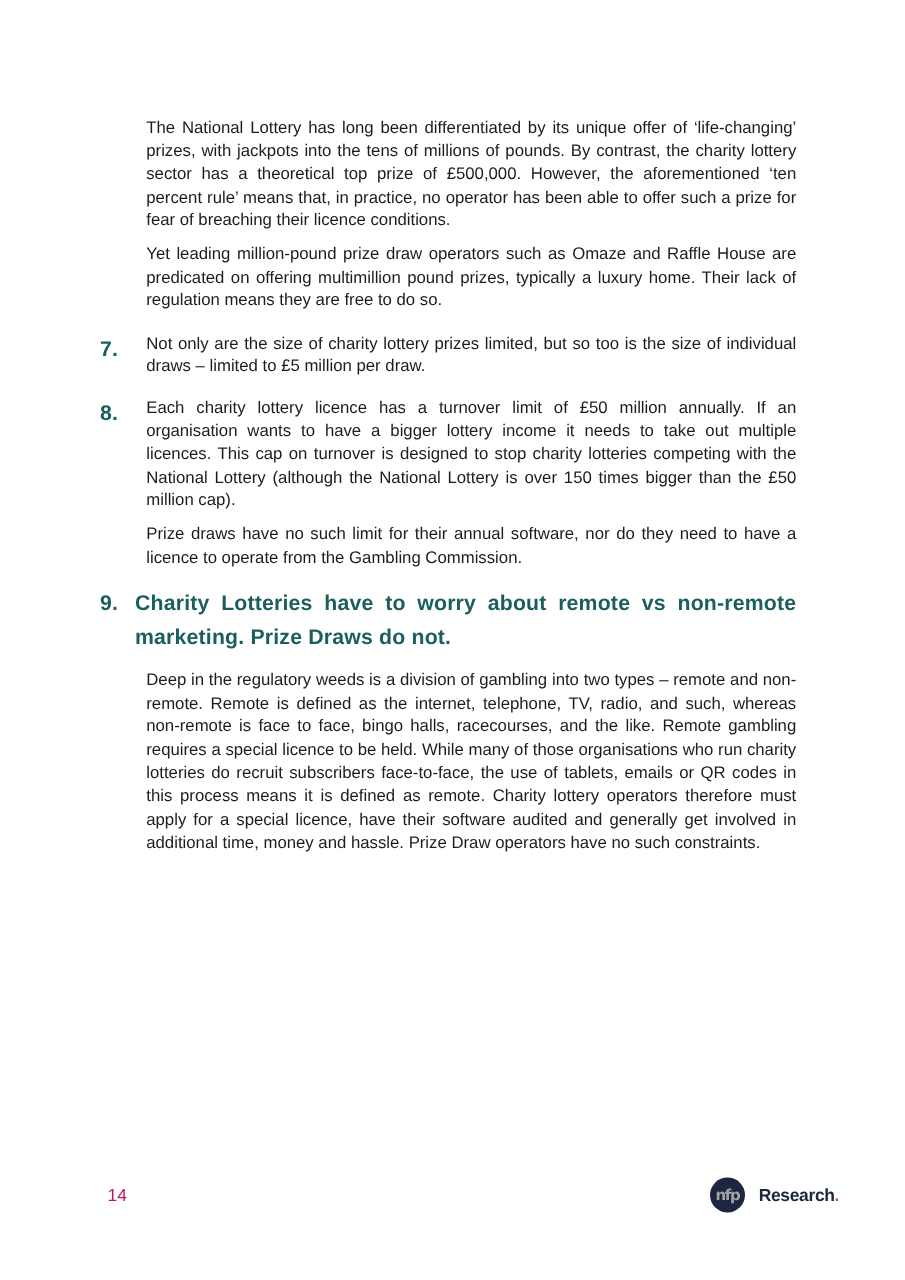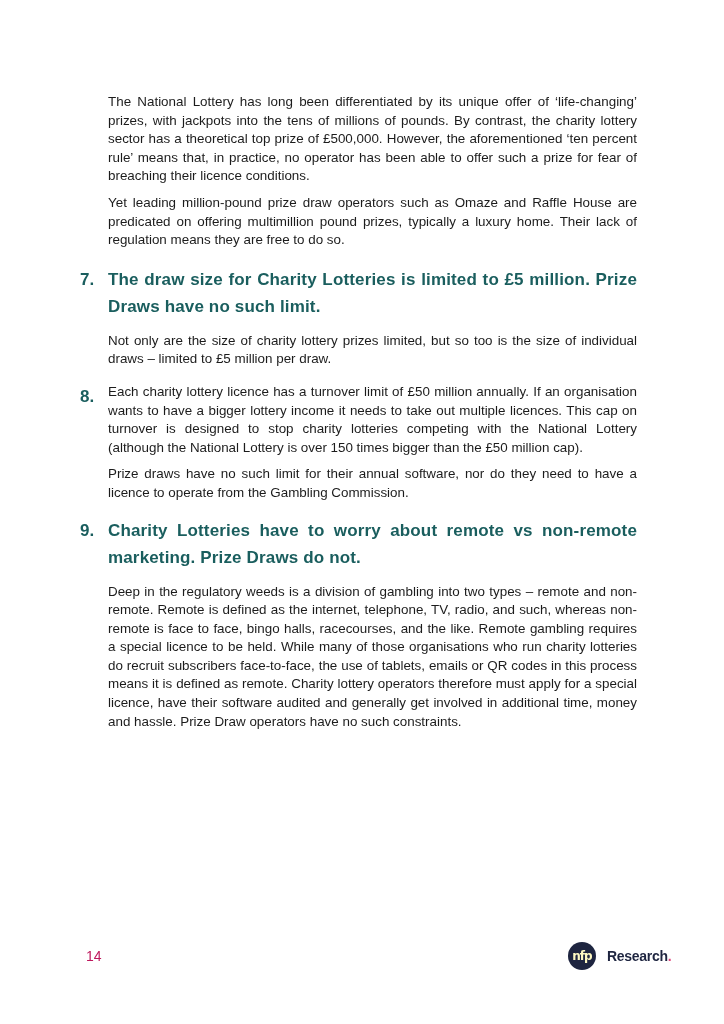--- a/index.html
+++ b/index.html
@@ -1,39 +1,38 @@
 <!DOCTYPE html>
 <html><head>
 <meta charset="utf-8">
 <style>
   html, body { margin: 0; padding: 0; background: #ffffff; }
   body { width: 724px; height: 1024px; position: relative; overflow: hidden; font-family: "Liberation Sans", sans-serif; color: #1a1a1a; }
   .content { position: absolute; left: 108px; top: 93px; width: 529px; }
-  p.body { font-size: 13.4px; line-height: 18.6px; margin: 0 0 8px 0; text-align: justify; color: #1c1c1c; }
+  p.body { font-size: 13.4px; line-height: 18.6px; margin: 0 0 8px 9px; text-align: justify; color: #1c1c1c; }
   h2.sec { position: relative; margin: 0; font-size: 17px; line-height: 27px; font-weight: bold; color: #1a5e5e; text-align: justify; letter-spacing: 0.15px; }
   h2.sec .num { position: absolute; left: -28px; top: 0; }
   .sec-wrap { margin-top: 14px; margin-bottom: 12px; }
   #h7 { margin-top: 16px; }
   .footer-num { position: absolute; left: 86px; top: 948px; font-size: 14px; color: #be185d; }
   .logo { position: absolute; left: 568px; top: 942px; display: flex; align-items: center; }
-  .logo-circle { width: 28px; height: 28px; border-radius: 50%; background: #1e2540; color: #fef9c3; display: flex; align-items: center; justify-content: center; font-size: 12px; font-weight: bold; letter-spacing: -1px; font-family: "DejaVu Sans", sans-serif; }
+  .logo-circle { width: 28px; height: 28px; border-radius: 50%; background: #1e2540; color: #a3a3a3; display: flex; align-items: center; justify-content: center; font-size: 12px; font-weight: bold; letter-spacing: -1px; font-family: "DejaVu Sans", sans-serif; }
   .logo-text { margin-left: 11px; font-size: 14px; font-weight: bold; color: #1e2540; letter-spacing: -0.3px; }
   .logo-dot { color: #e0457b; font-weight: bold; font-size: 14px; }
 </style>
 </head>
 <body>
 
 <div class="content">
   <p class="body">The National Lottery has long been differentiated by its unique offer of ‘life-changing’ prizes, with jackpots into the tens of millions of pounds. By contrast, the charity lottery sector has a theoretical top prize of £500,000. However, the aforementioned ‘ten percent rule’ means that, in practice, no operator has been able to offer such a prize for fear of breaching their licence conditions.</p>
   <p class="body">Yet leading million-pound prize draw operators such as Omaze and Raffle House are predicated on offering multimillion pound prizes, typically a luxury home. Their lack of regulation means they are free to do so.</p>
 
   <div class="sec-wrap" id="h7">
     <h2 class="sec">
       <span class="num">7.</span>
-      <span>The draw size for Charity Lotteries is limited to £5 million. Prize Draws have no such limit.</span>
     </h2>
   </div>
   <p class="body">Not only are the size of charity lottery prizes limited, but so too is the size of individual draws – limited to £5 million per draw.</p>
 
   <div class="sec-wrap">
     <h2 class="sec">
       <span class="num">8.</span>
     </h2>
   </div>
   <p class="body">Each charity lottery licence has a turnover limit of £50 million annually. If an organisation wants to have a bigger lottery income it needs to take out multiple licences. This cap on turnover is designed to stop charity lotteries competing with the National Lottery (although the National Lottery is over 150 times bigger than the £50 million cap).</p>

